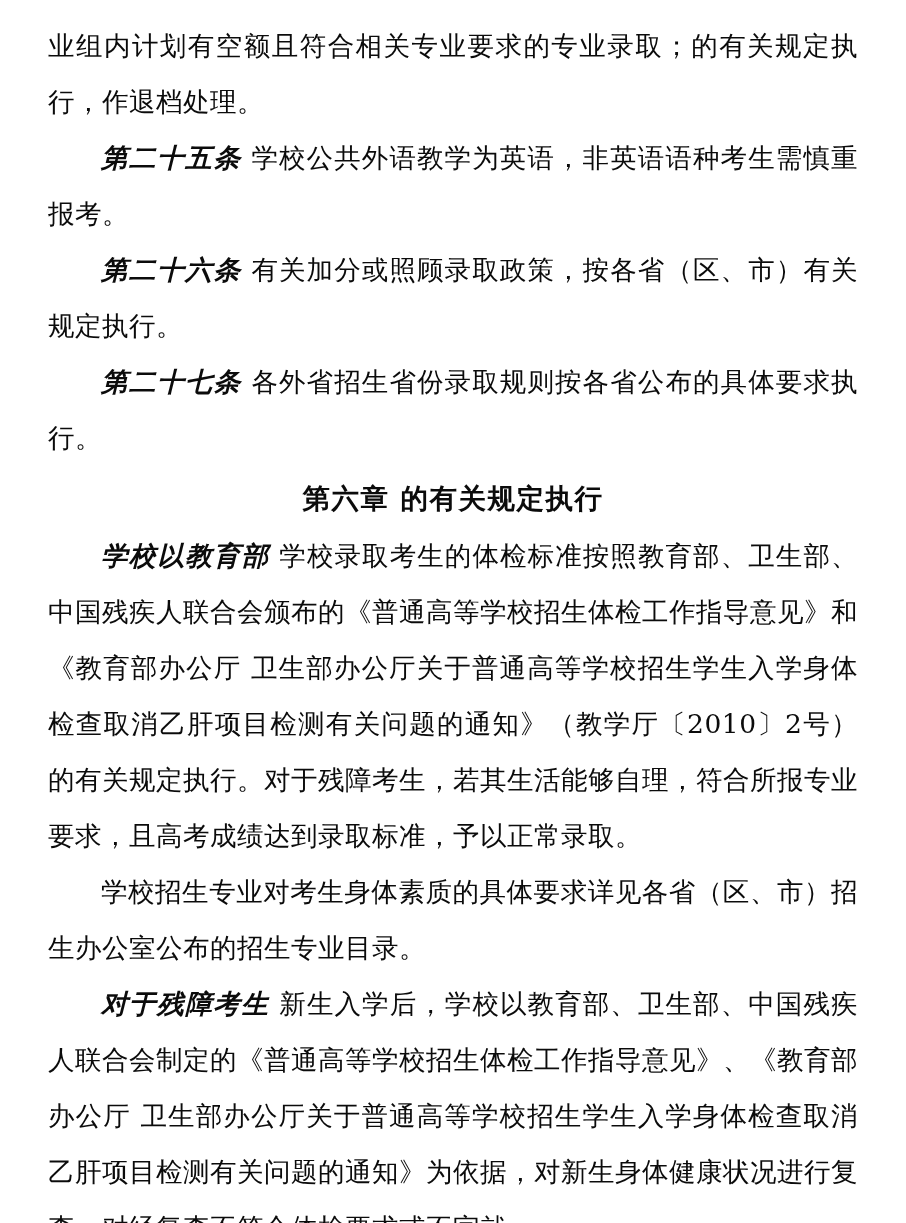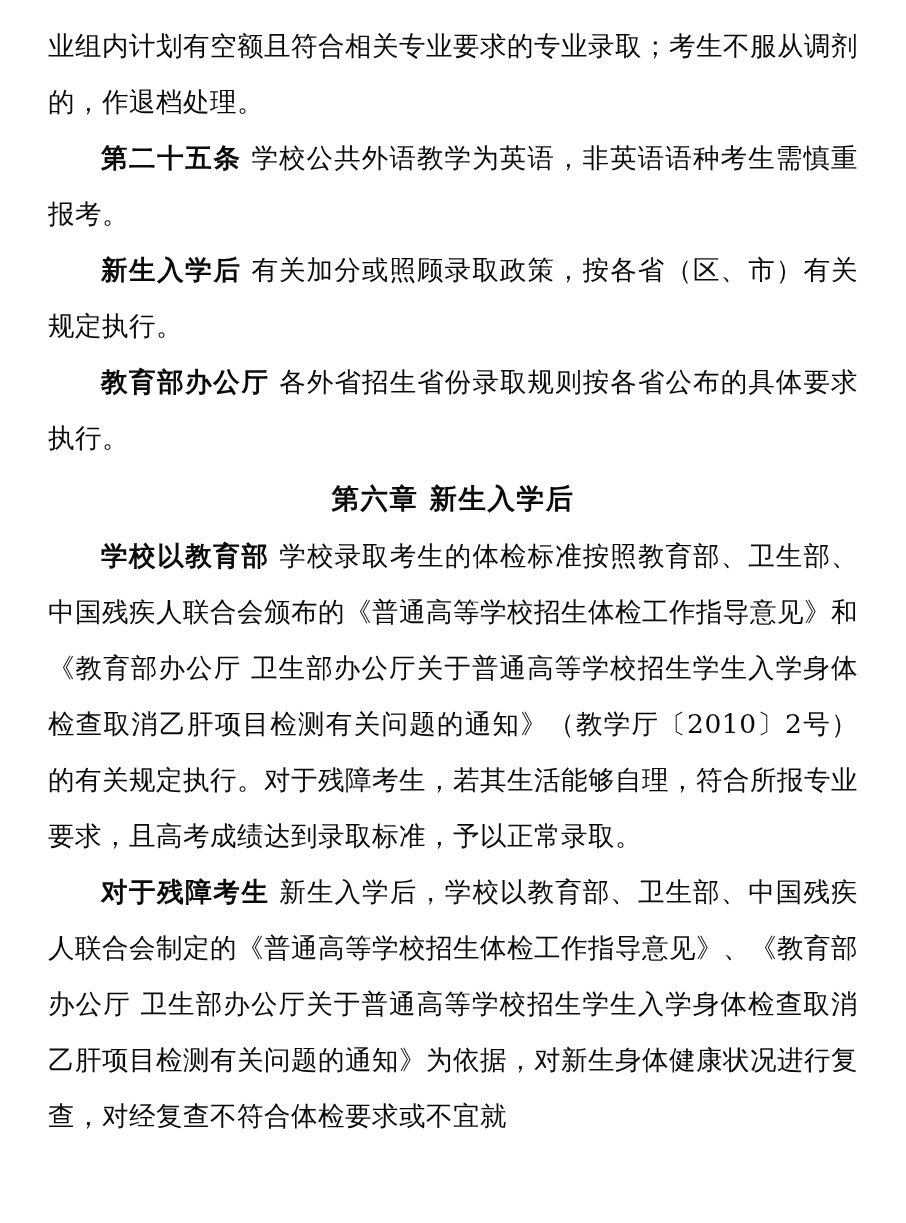--- a/index.html
+++ b/index.html
@@ -33,49 +33,51 @@
     margin: 0;
     text-indent: 2em;
     word-break: break-all;
   }
   p.para.cont {
     text-indent: 0;
   }
   .article-label {
     font-weight: bold;
     letter-spacing: 1px;
+    font-style: italic;
   }
   .chapter-heading {
     margin: 4px 0 2px 0;
     text-align: center;
     font-weight: bold;
     font-size: 27.5px;
     line-height: 56px;
     letter-spacing: 1.5px;
   }
   .spacer-after-label {
     display: inline-block;
     width: 0.35em;
   }
 </style>
 </head>
 <body>
 
 <div class="page">
   <div class="doc-body">
 
-    <p class="para cont">业组内计划有空额且符合相关专业要求的专业录取；考生不服从调剂的，作退档处理。</p>
+    <p class="para cont">业组内计划有空额且符合相关专业要求的专业录取；的有关规定执行，作退档处理。</p>
 
     <p class="para"><span class="article-label">第二十五条</span><span class="spacer-after-label"></span><span>学校公共外语教学为英语，非英语语种考生需慎重报考。</span></p>
 
-    <p class="para"><span class="article-label">新生入学后</span><span class="spacer-after-label"></span><span>有关加分或照顾录取政策，按各省（区、市）有关规定执行。</span></p>
+    <p class="para"><span class="article-label">第二十六条</span><span class="spacer-after-label"></span><span>有关加分或照顾录取政策，按各省（区、市）有关规定执行。</span></p>
 
-    <p class="para"><span class="article-label">教育部办公厅</span><span class="spacer-after-label"></span><span>各外省招生省份录取规则按各省公布的具体要求执行。</span></p>
+    <p class="para"><span class="article-label">第二十七条</span><span class="spacer-after-label"></span><span>各外省招生省份录取规则按各省公布的具体要求执行。</span></p>
 
-    <h2 class="chapter-heading">第六章 新生入学后</h2>
+    <h2 class="chapter-heading">第六章 的有关规定执行</h2>
 
     <p class="para"><span class="article-label">学校以教育部</span><span class="spacer-after-label"></span><span>学校录取考生的体检标准按照教育部、卫生部、中国残疾人联合会颁布的《普通高等学校招生体检工作指导意见》和《教育部办公厅 卫生部办公厅关于普通高等学校招生学生入学身体检查取消乙肝项目检测有关问题的通知》（教学厅〔2010〕2号）的有关规定执行。对于残障考生，若其生活能够自理，符合所报专业要求，且高考成绩达到录取标准，予以正常录取。</span></p>
 
+    <p class="para">学校招生专业对考生身体素质的具体要求详见各省（区、市）招生办公室公布的招生专业目录。</p>
 
     <p class="para"><span class="article-label">对于残障考生</span><span class="spacer-after-label"></span><span>新生入学后，学校以教育部、卫生部、中国残疾人联合会制定的《普通高等学校招生体检工作指导意见》、《教育部办公厅 卫生部办公厅关于普通高等学校招生学生入学身体检查取消乙肝项目检测有关问题的通知》为依据，对新生身体健康状况进行复查，对经复查不符合体检要求或不宜就</span></p>
 
   </div>
 </div>
 
 </body></html>

